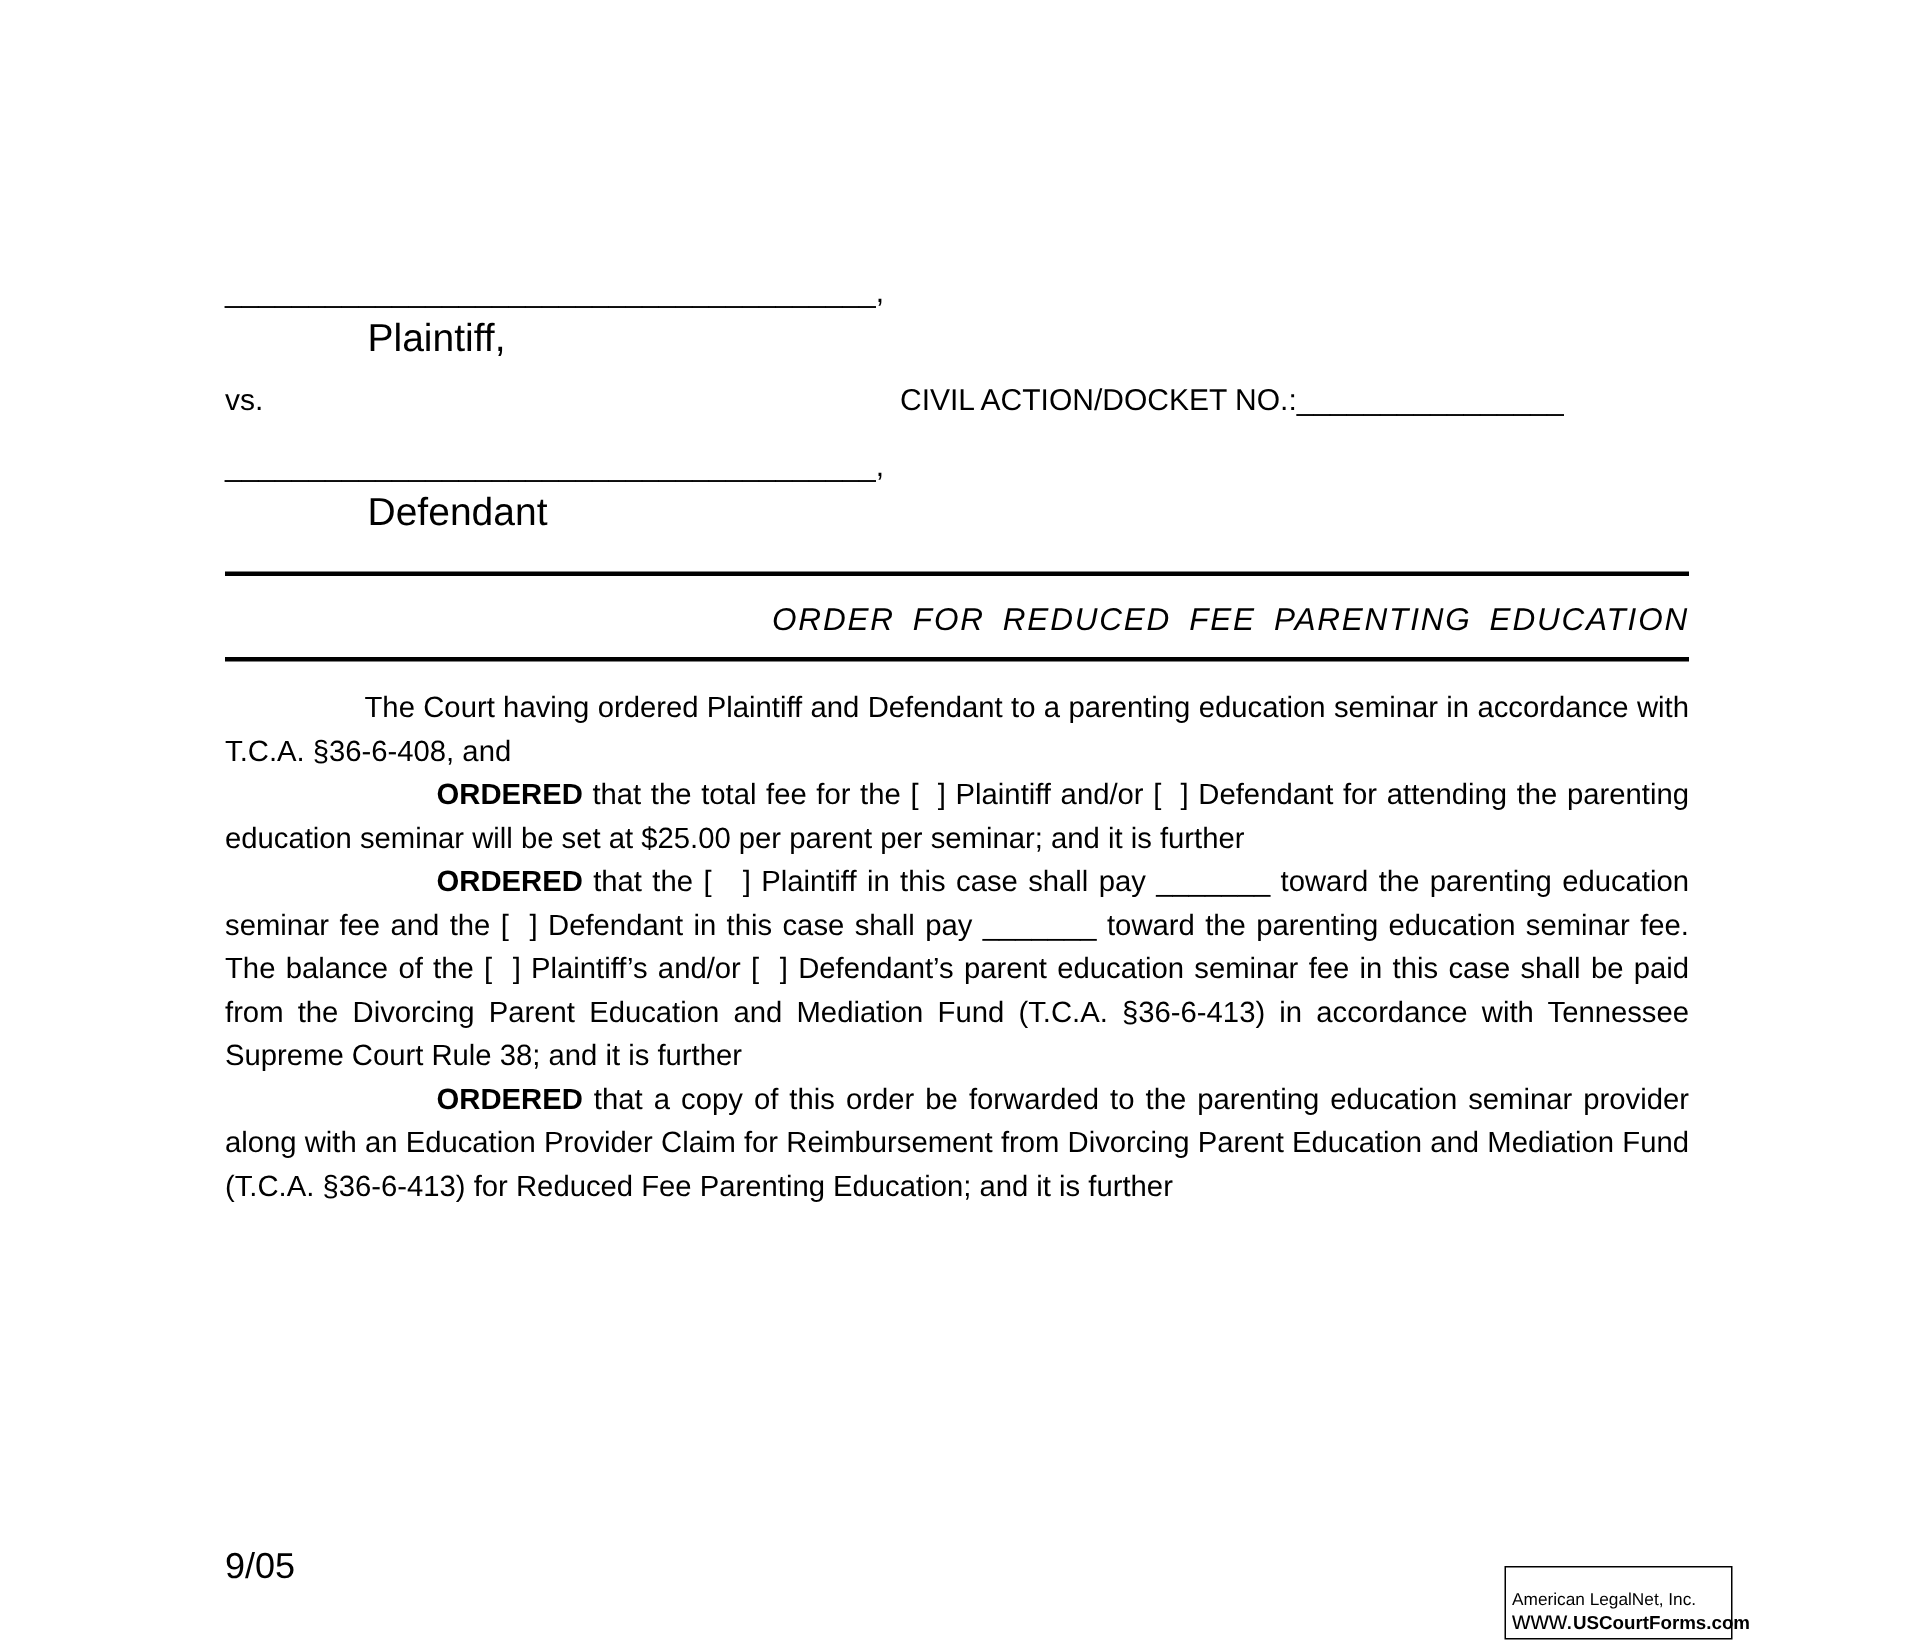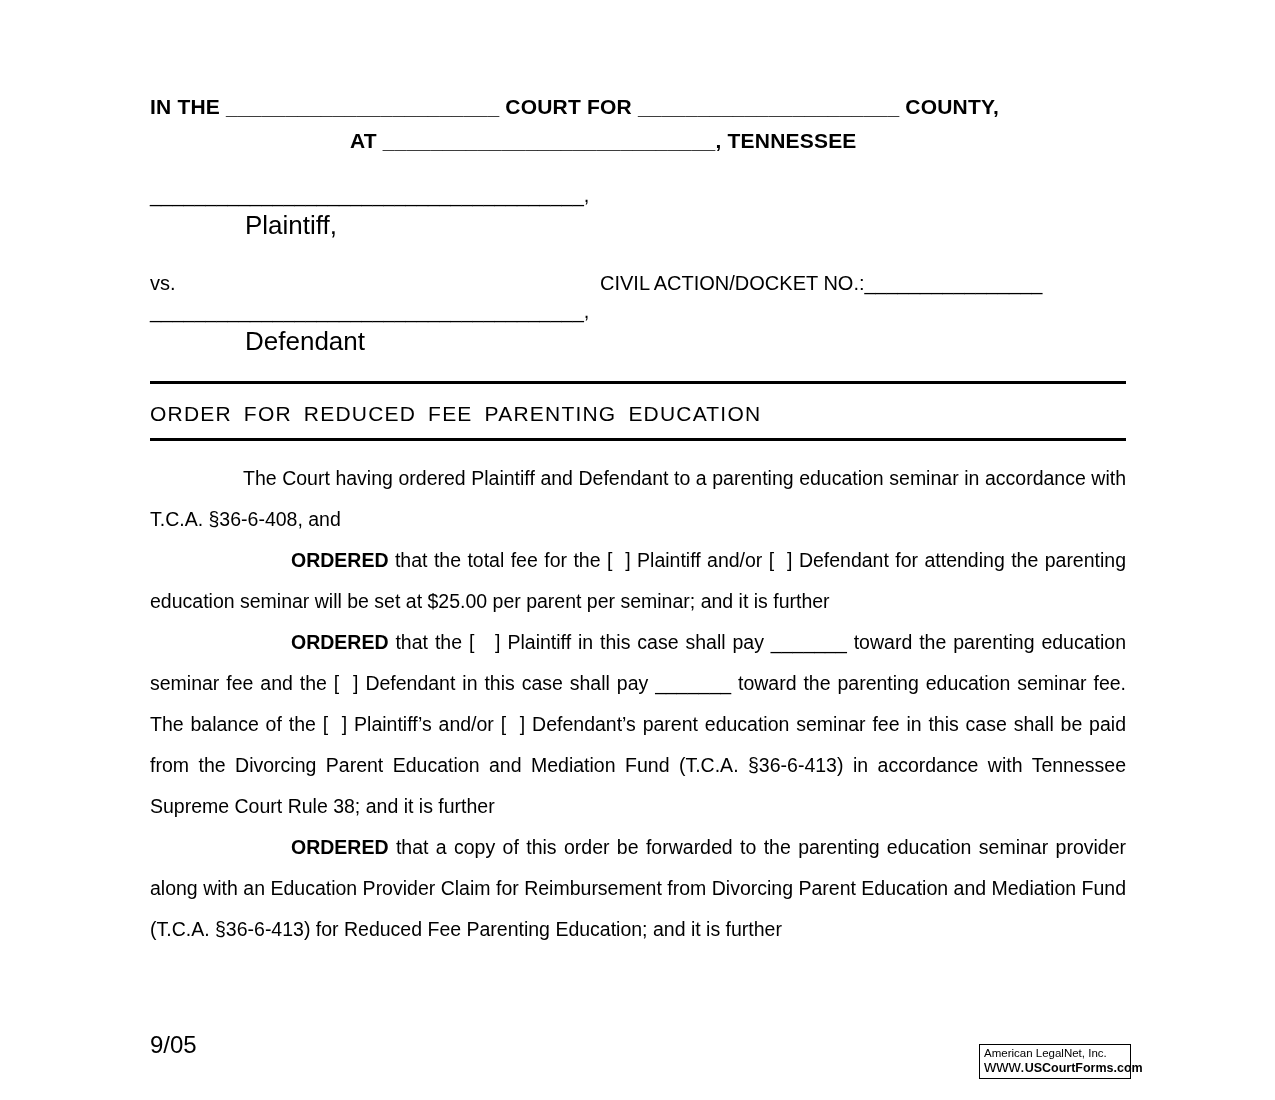--- a/index.html
+++ b/index.html
@@ -70,32 +70,33 @@
     position: absolute;
     left: 150px;
     width: 976px;
     border-top: 3px solid #000;
     height: 0;
   }
   .doc-title {
     position: absolute;
     left: 150px;
     width: 976px;
-    text-align: left;
+    text-align: right;
     font-size: 21px;
     letter-spacing: 1.2px;
     word-spacing: 5px;
+    font-style: italic;
   }
   .body-text {
     position: absolute;
     left: 150px;
     top: 458px;
     width: 976px;
     font-size: 19.5px;
-    line-height: 41px;
+    line-height: 29px;
     text-align: justify;
     text-justify: inter-word;
   }
   .body-text p {
     margin: 0 0 0 0;
     text-indent: 93px;
   }
   .body-text b {
     font-weight: bold;
     margin-left: 48px;
@@ -104,26 +105,26 @@
     font-style: italic;
   }
   .footer-date {
     position: absolute;
     left: 150px;
     top: 1031px;
     font-size: 24px;
   }
   .stamp {
     position: absolute;
-    left: 979px;
+    left: 1003px;
     top: 1044px;
     width: 152px;
     border: 1px solid #000;
     background: #ffffff;
-    padding: 2px 3px 3px 4px;
+    padding: 16px 3px 3px 4px;
     box-sizing: border-box;
   }
   .stamp-line1 {
     font-size: 11.5px;
     line-height: 13px;
     white-space: nowrap;
   }
   .stamp-line2 {
     font-size: 12.5px;
     line-height: 14px;
@@ -133,31 +134,27 @@
   .stamp-line2 .www {
     font-weight: normal;
     font-size: 17px;
   }
 </style>
 </head>
 <body>
 
 <div class="page">
 
-  <div class="caption">
-    <div class="caption-line">IN THE _______________________ COURT FOR ______________________ COUNTY,</div>
-    <div class="caption-line indent-at">AT ____________________________, TENNESSEE</div>
-  </div>
 
   <div class="party-block" style="top:180px;">
     <div class="party-rule">_______________________________________,</div>
     <div class="party-label">Plaintiff,</div>
   </div>
 
-  <div class="party-block" style="top:268px;">
+  <div class="party-block" style="top:252px;">
     <div class="vs-row">
       <span class="vs-text">vs.</span><span class="docket">CIVIL ACTION/DOCKET NO.:________________</span>
     </div>
   </div>
 
   <div class="party-block" style="top:296px;">
     <div class="party-rule">_______________________________________,</div>
     <div class="party-label">Defendant</div>
   </div>
 

